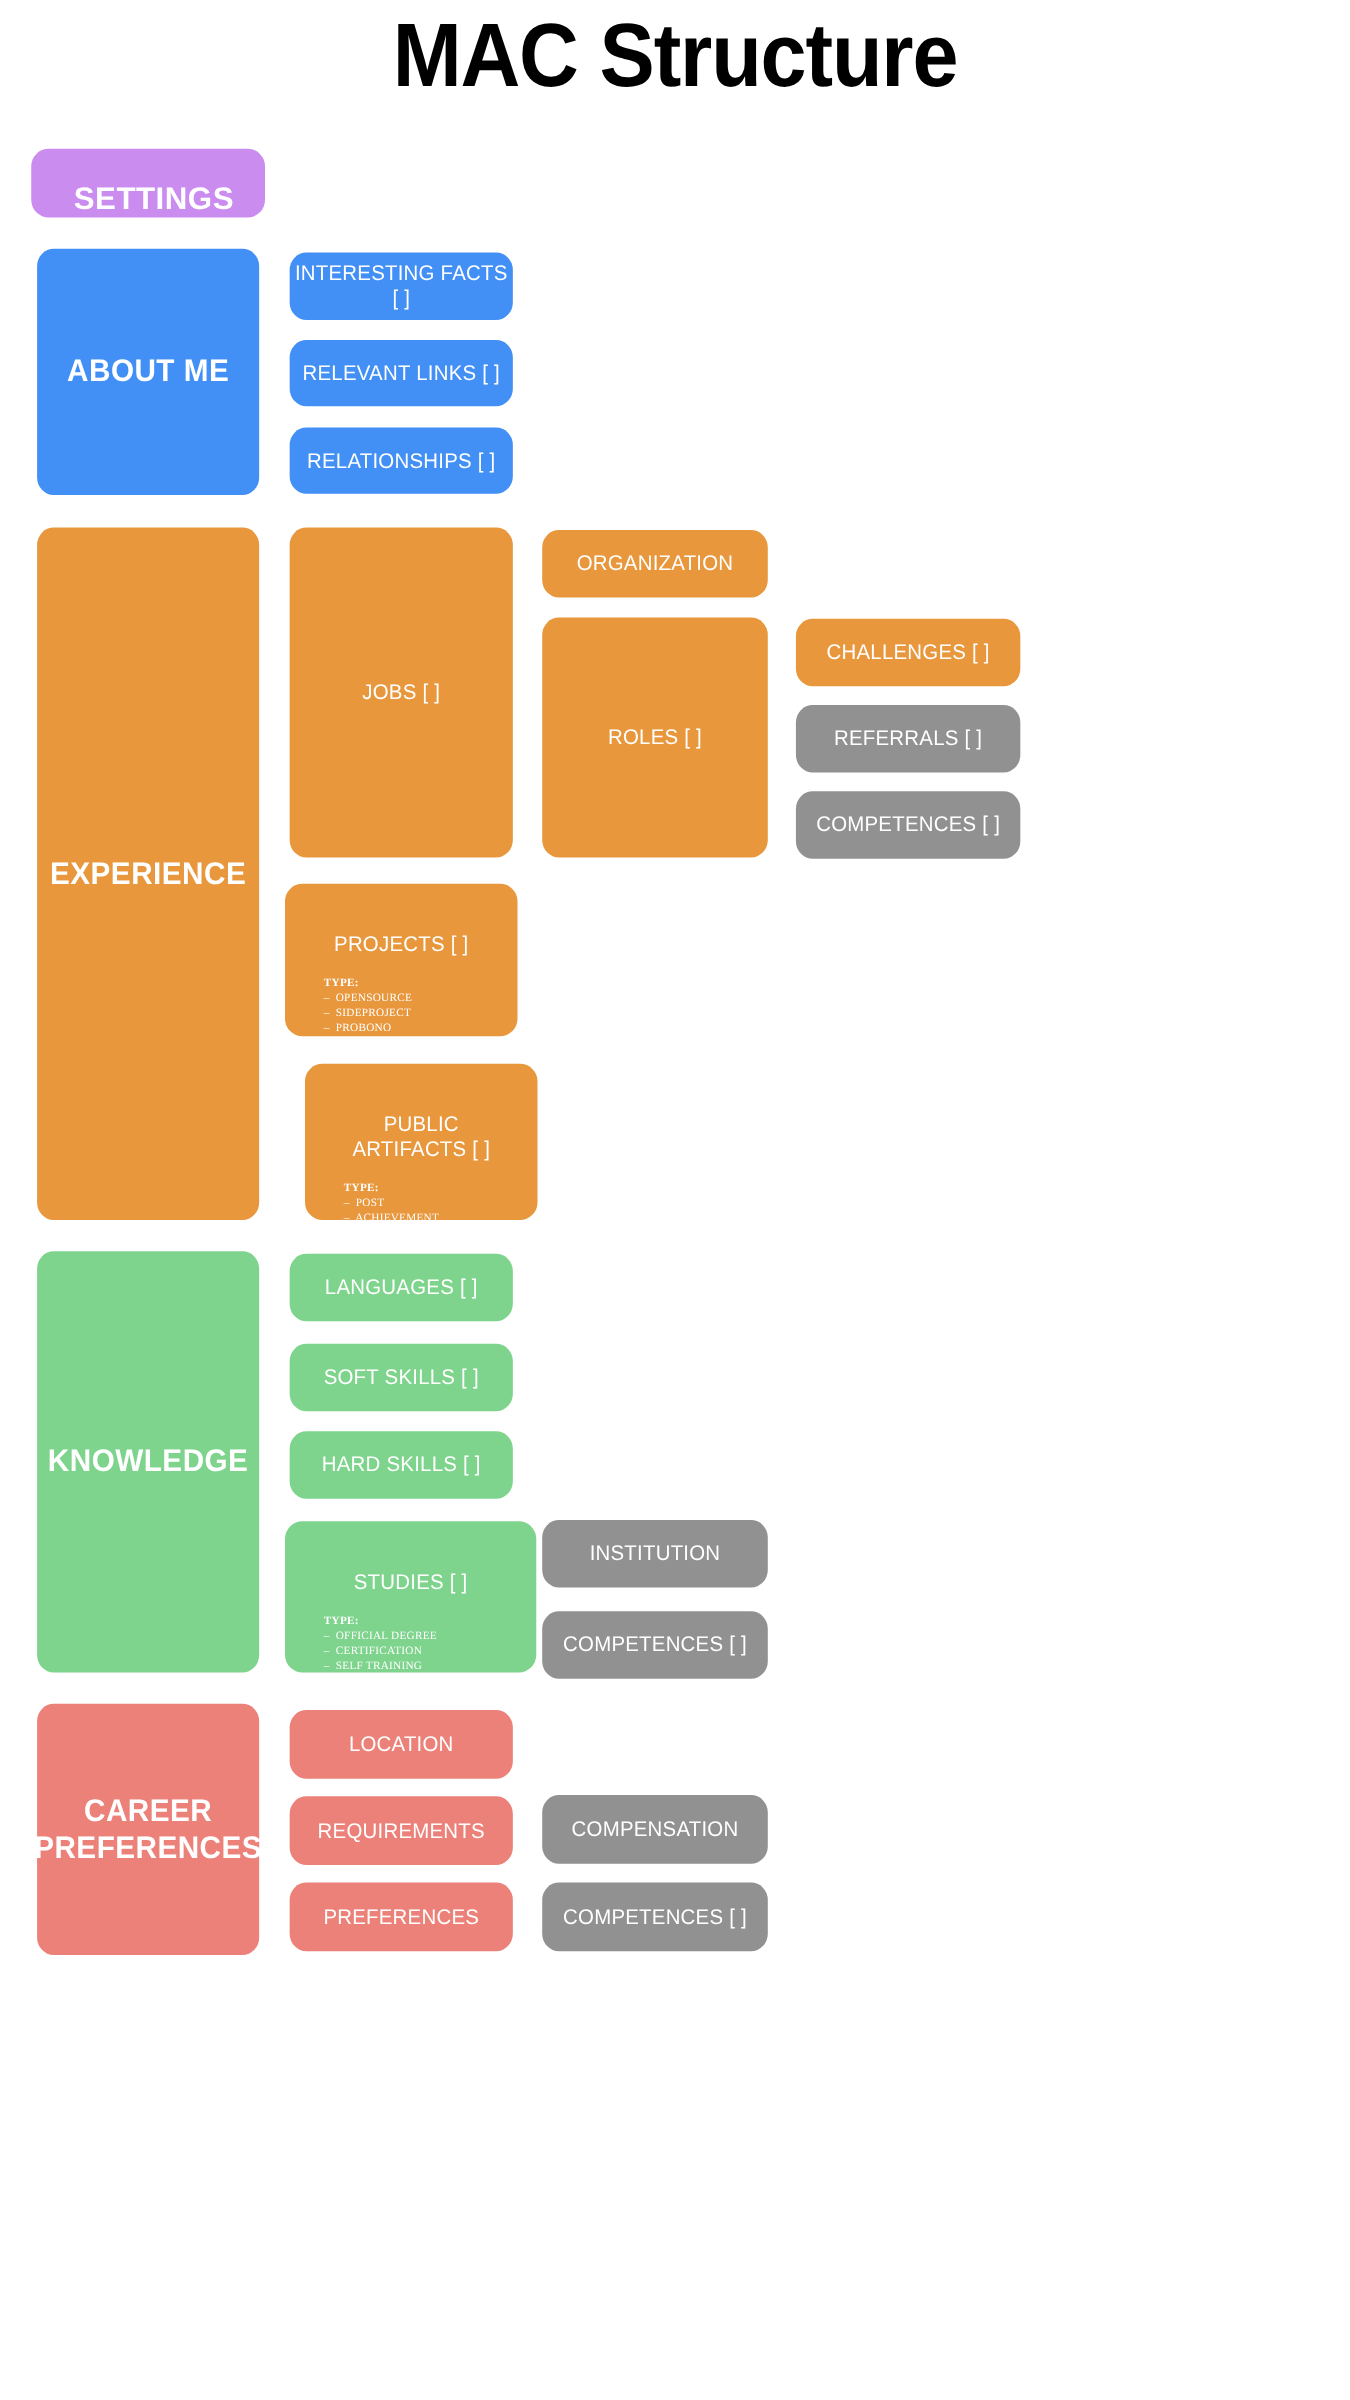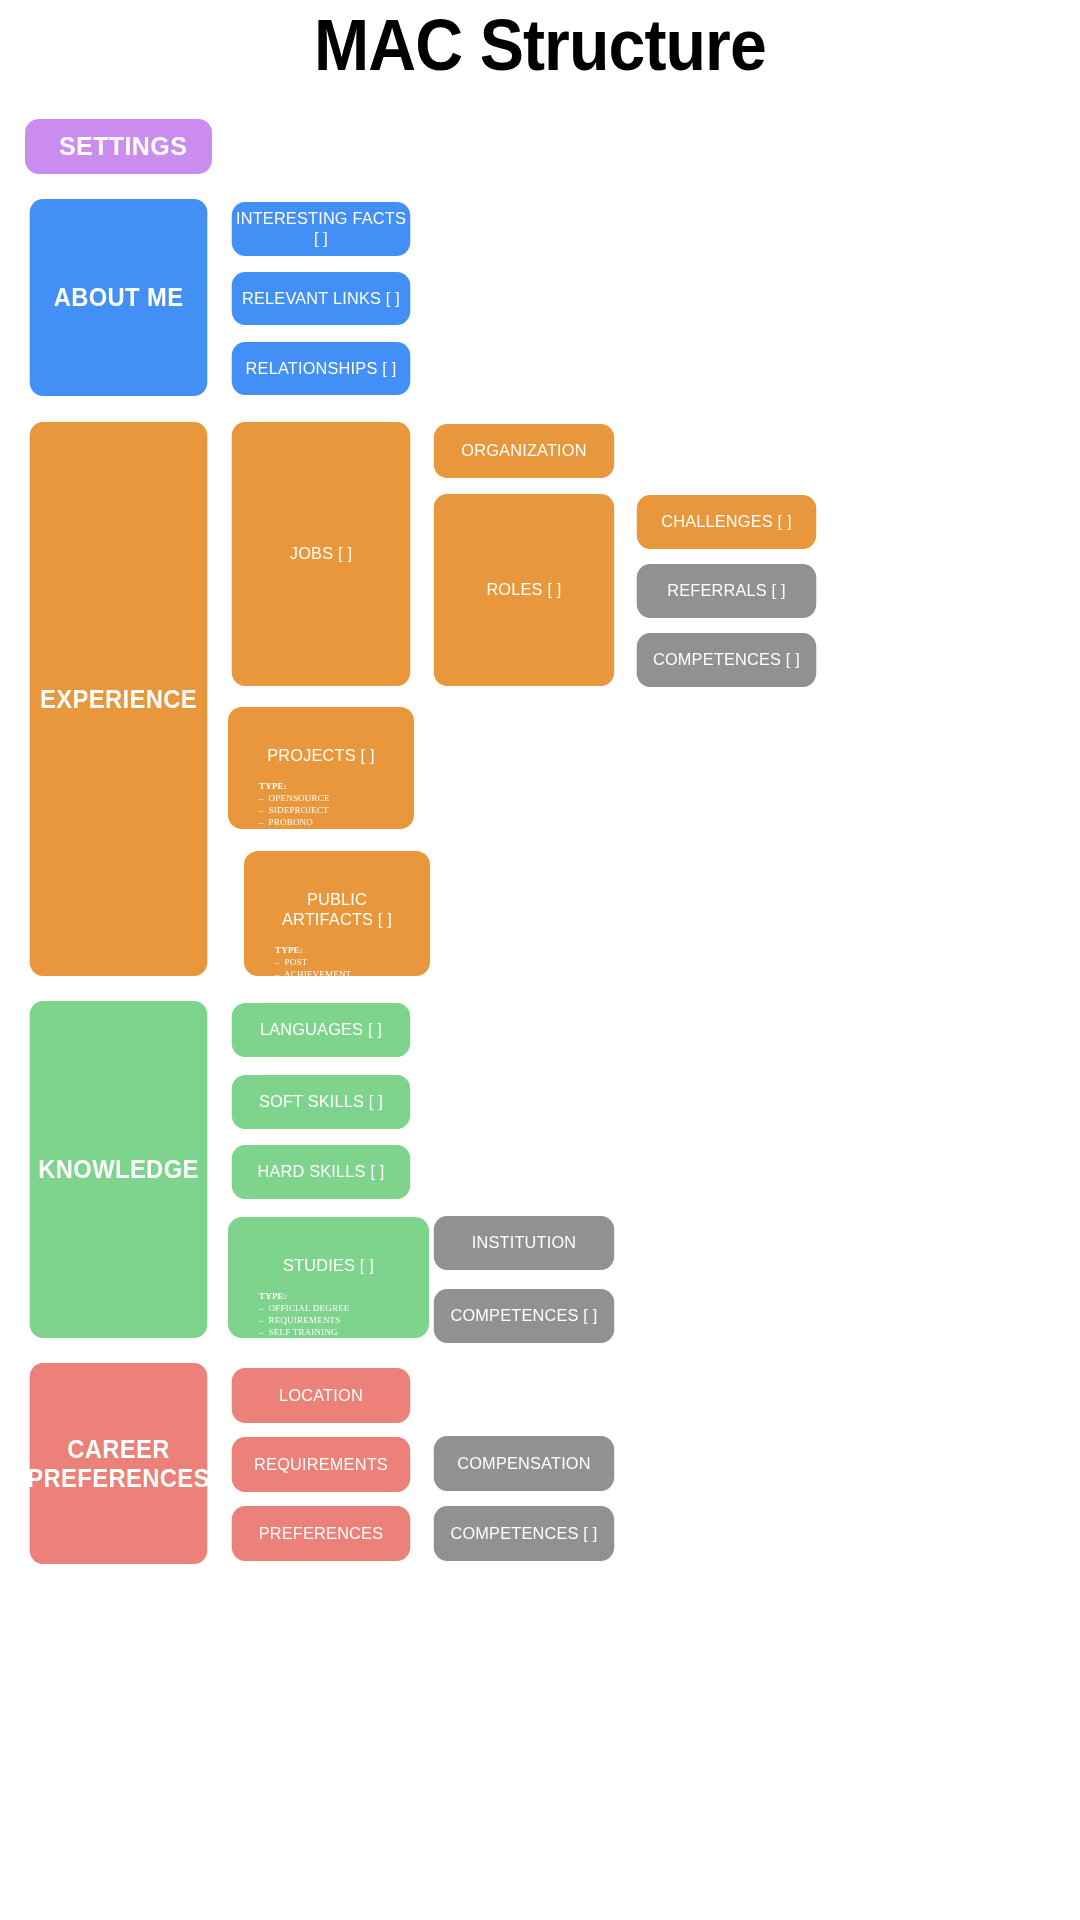--- a/index.html
+++ b/index.html
@@ -68,20 +68,21 @@
   }
 
   
   .settings-chip {
     justify-content: flex-start;
     padding-left: 34px;
     font-size: 25px;
     font-weight: bold;
     letter-spacing: 0.4px;
     transform: none;
+    align-items: flex-end;
   }
 
   
   .typed {
     display: block;
     padding: 13px;
     position: absolute;
   }
   .typed .typed-title {
     display: block;
@@ -199,21 +200,21 @@
 
 <div class="node c-green leaf-label" style="left:228px; top:1145px; width:186px; height:54px;">
   <span>HARD SKILLS [ ]</span>
 </div>
 
 <div class="node c-green typed" style="left:228px; top:1217px; width:201px; height:121px;">
   <span class="typed-title">STUDIES [ ]</span>
   <div class="type-block">
     <div class="type-head">TYPE:</div>
     <div class="type-item">–  OFFICIAL DEGREE</div>
-    <div class="type-item">–  REQUIREMENTS</div>
+    <div class="type-item">–  CERTIFICATION</div>
     <div class="type-item">–  SELF TRAINING</div>
     <div class="type-item">–  ...</div>
   </div>
 </div>
 
 <div class="node c-gray leaf-label" style="left:430px; top:1216px; width:188px; height:54px;">
   <span>INSTITUTION</span>
 </div>
 
 <div class="node c-gray leaf-label" style="left:430px; top:1289px; width:188px; height:54px;">

